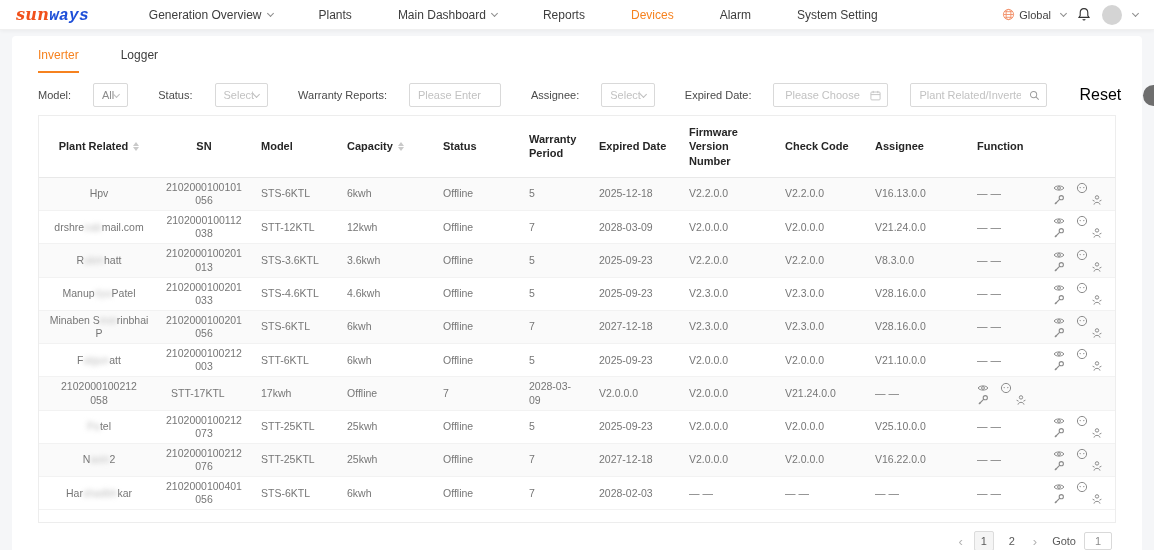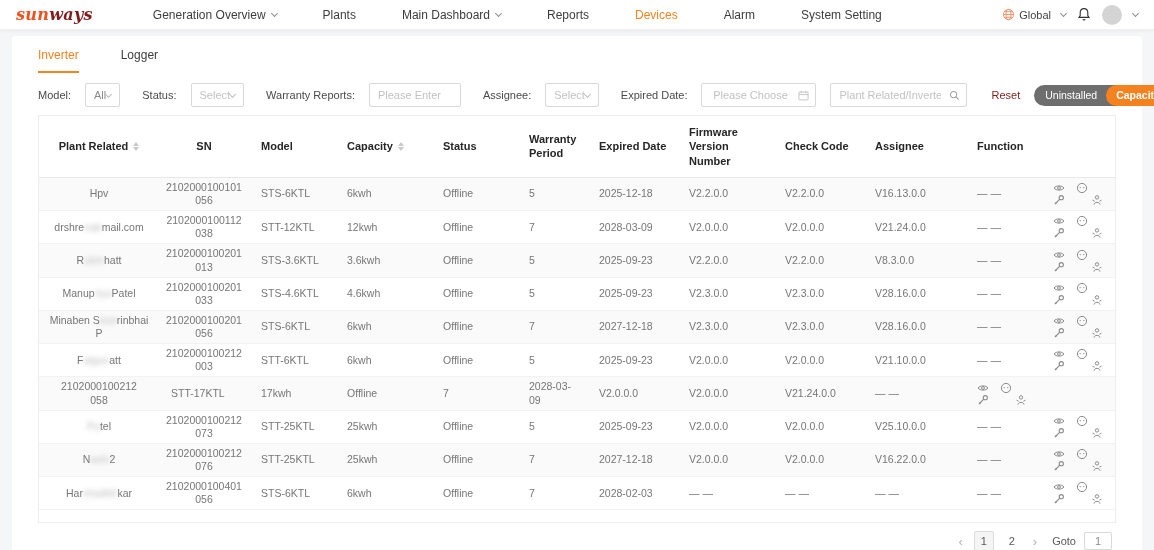--- a/index.html
+++ b/index.html
@@ -12,40 +12,40 @@
   }
   
   .topbar{
     height:30px; background:#fff; display:flex; align-items:center;
     padding:0 16px; border-bottom:1px solid #f0f0f0;
     box-shadow:0 1px 4px rgba(0,0,0,.05); position:relative; z-index:5;
   }
   .logo{ font-family:"DejaVu Serif", serif; font-style:italic; font-weight:bold;
     font-size:16px; letter-spacing:.3px; margin-right:60px; cursor:pointer; white-space:nowrap;}
   .logo-sun{ color:#f1511b; }
-  .logo-ways{ color:#7f1d1d; }
+  .logo-ways{ color:#1d4ed8;font-family:Liberation Mono, monospace; }
   .nav{ display:flex; align-items:center; gap:46px; }
   .nav-item{ font-size:12px; color:#3d3d3d; cursor:pointer; white-space:nowrap; display:flex; align-items:center;}
   .nav-item.active{ color:#f6821f; }
   .chev{ display:inline-block; width:5px; height:5px; border-right:1px solid #8c8c8c;
     border-bottom:1px solid #8c8c8c; transform:rotate(45deg); margin-left:6px; margin-top:-3px;}
   .top-right{ margin-left:auto; display:flex; align-items:center; gap:11px; }
   .global{ display:flex; align-items:center; gap:4px; font-size:11px; color:#444; cursor:pointer;}
   .bell{ cursor:pointer; display:flex; align-items:center; }
   .user{ display:flex; align-items:center; gap:5px; cursor:pointer; }
   .avatar{ width:20px; height:20px; border-radius:50%; background:#d4d4d4; display:inline-block;}
   
   .panel{ position:absolute; left:12px; right:12px; top:36px; bottom:0;
     background:#fff; border-radius:4px 4px 0 0; }
   
   .tabs{ display:flex; gap:42px; padding:12px 26px 0; }
   .tab{ font-size:12px; color:#3d3d3d; padding-bottom:9px; cursor:pointer; }
   .tab.active{ color:#f6821f; border-bottom:2px solid #f6821f; }
   
-  .filters{ display:flex; align-items:center; padding:10px 26px 4px; gap:14px; flex-wrap:nowrap;}
+  .filters{ display:flex; align-items:center; padding:10px 26px 4px; gap:22px; flex-wrap:nowrap;}
   .flabel{ font-size:11px; color:#4a4a4a; white-space:nowrap; margin-left:8px;}
   .filters > .flabel:first-child{ margin-left:0; }
   .select,.inp-wrap{
     height:24px; border:1px solid #d9d9d9; border-radius:2px; background:#fff;
     display:flex; align-items:center; padding:0 8px; font-size:11px; color:#8c8c8c;
     cursor:pointer; position:relative;
   }
   .select{ justify-content:space-between; }
   .w-model{ width:92px; } .w-status{ width:92px; } .w-assignee{ width:74px; }
   .caret{ display:inline-block; width:5px; height:5px; border-right:1px solid #bdbdbd;
@@ -53,21 +53,21 @@
   .placeholder{ color:#c2c2c2; }
   input{ font-family:"Liberation Sans", sans-serif; border:1px solid #d9d9d9; border-radius:2px;
     height:24px; font-size:11px; padding:0 8px; color:#555; outline:none; }
   input::placeholder{ color:#c2c2c2; }
   .w-warranty{ width:92px; }
   .inp-icon{ display:flex; align-items:center; border:1px solid #d9d9d9; border-radius:2px; height:24px; background:#fff;}
   .inp-icon input{ border:none; height:22px; }
   .w-expired input{ width:96px; text-align:center;}
   .w-search input{ width:118px; }
   .inp-icon .icn{ padding-right:6px; display:flex; align-items:center;}
-  .reset{ font-size:11px; color:#7f1d1d; margin-left:10px; cursor:pointer; }
+  .reset{ font-size:16px; color:#000000; margin-left:10px; cursor:pointer; }
   .toggle{ margin-left:auto; display:flex; align-items:center; background:#6e6e6e;
     border-radius:11px; height:21px; cursor:pointer; overflow:visible;}
   .toggle .off{ color:#fff; font-size:10.5px; padding:0 9px 0 11px; }
   .toggle .on{ color:#fff; font-size:10.5px; background:#f6821f; border-radius:11px;
     height:21px; display:flex; align-items:center; padding:0 10px; font-weight:bold;}
   
   .table-card{ margin:4px 26px 0; border:1px solid #ededed; min-height:408px; background:#fff;}
   .thead,.tr{ display:grid;
     grid-template-columns:120px 90px 86px 96px 86px 70px 90px 96px 90px 102px 76px auto; }
   .thead{ border-bottom:1px solid #e8e8e8; }

